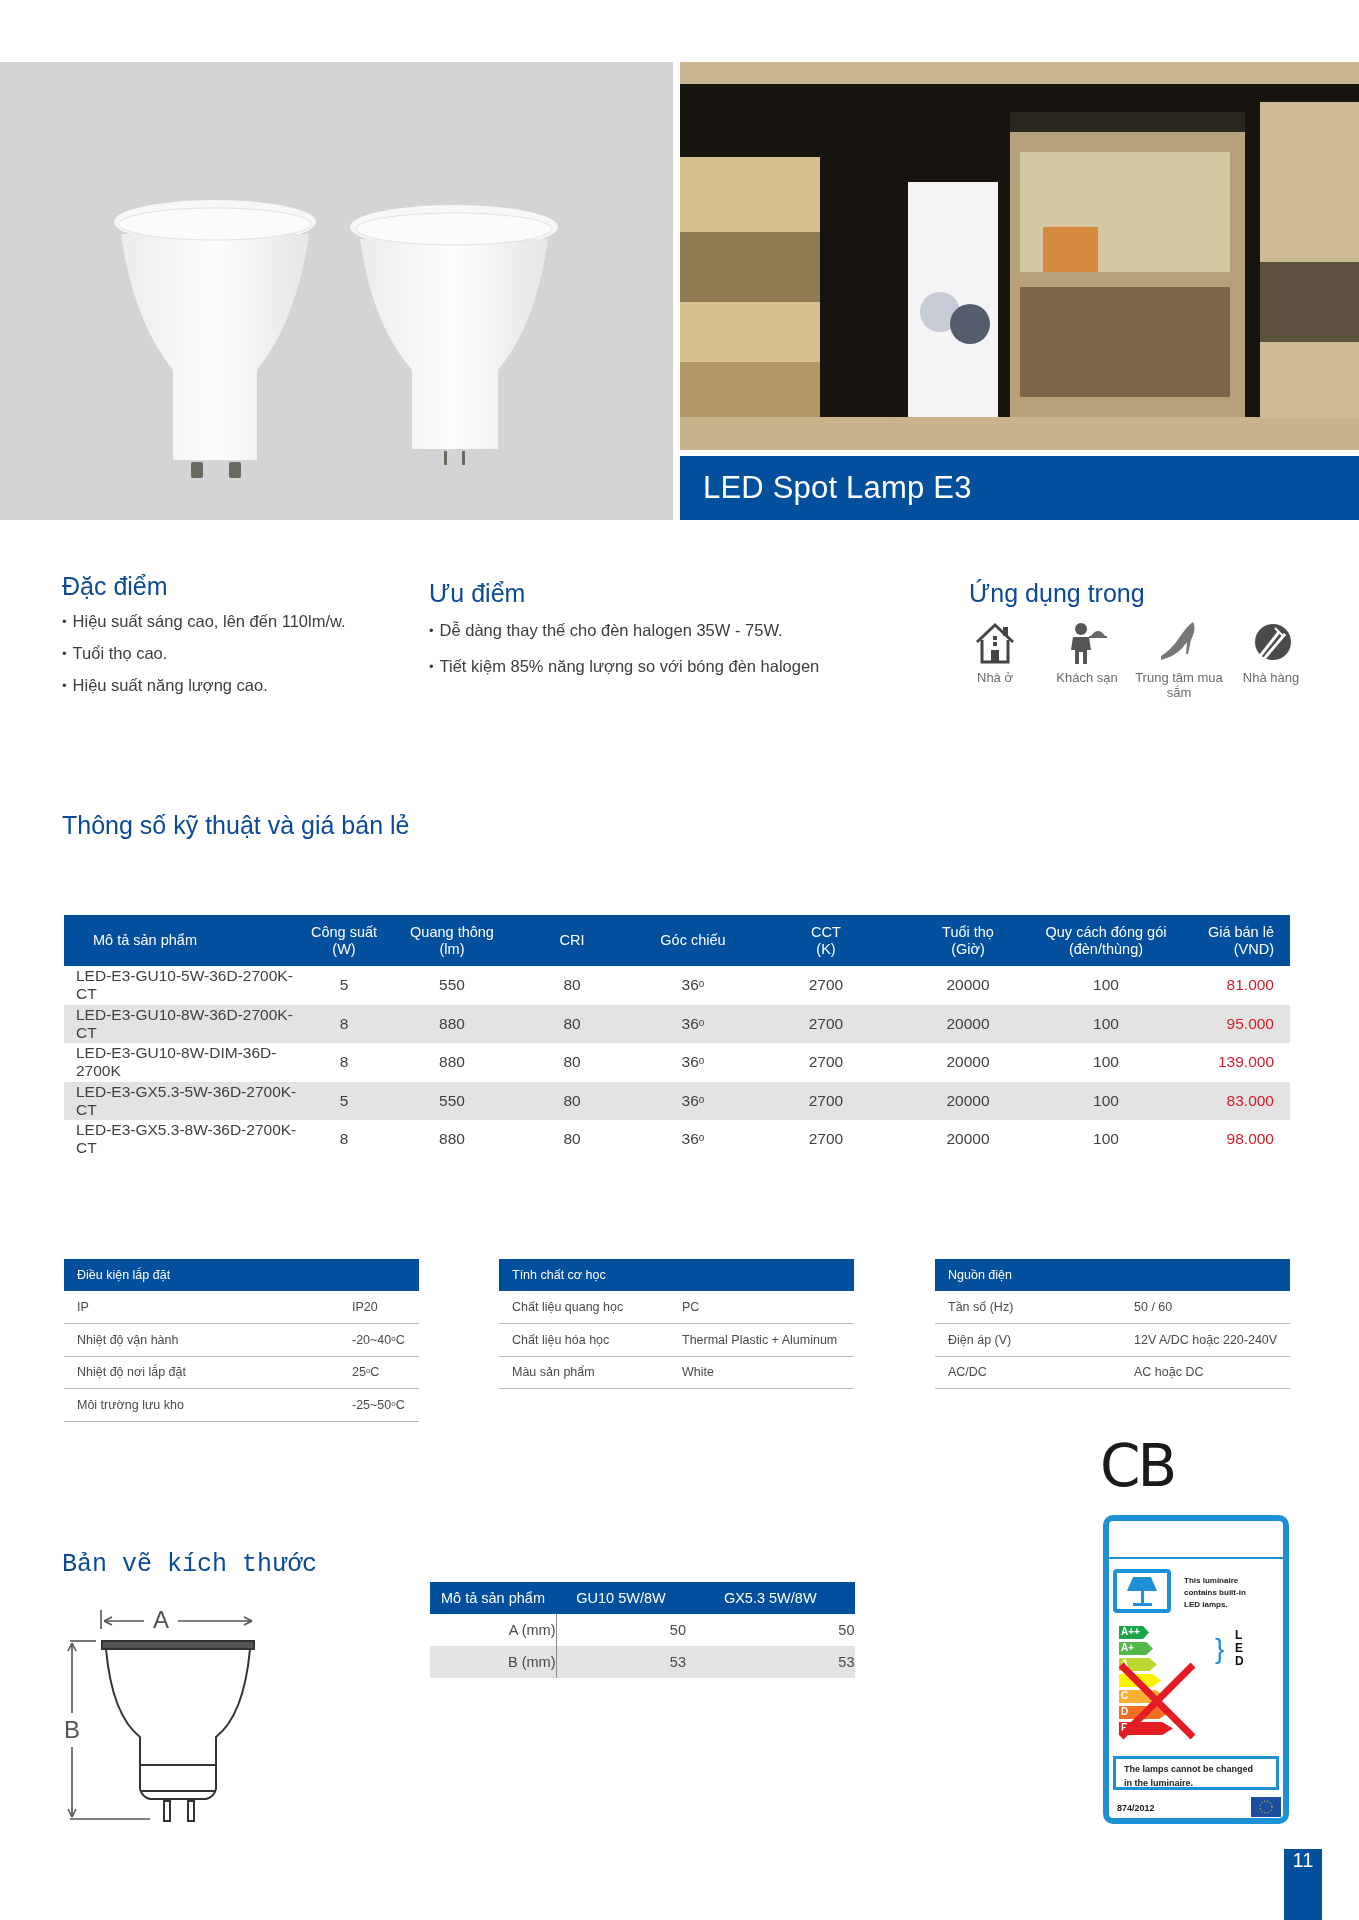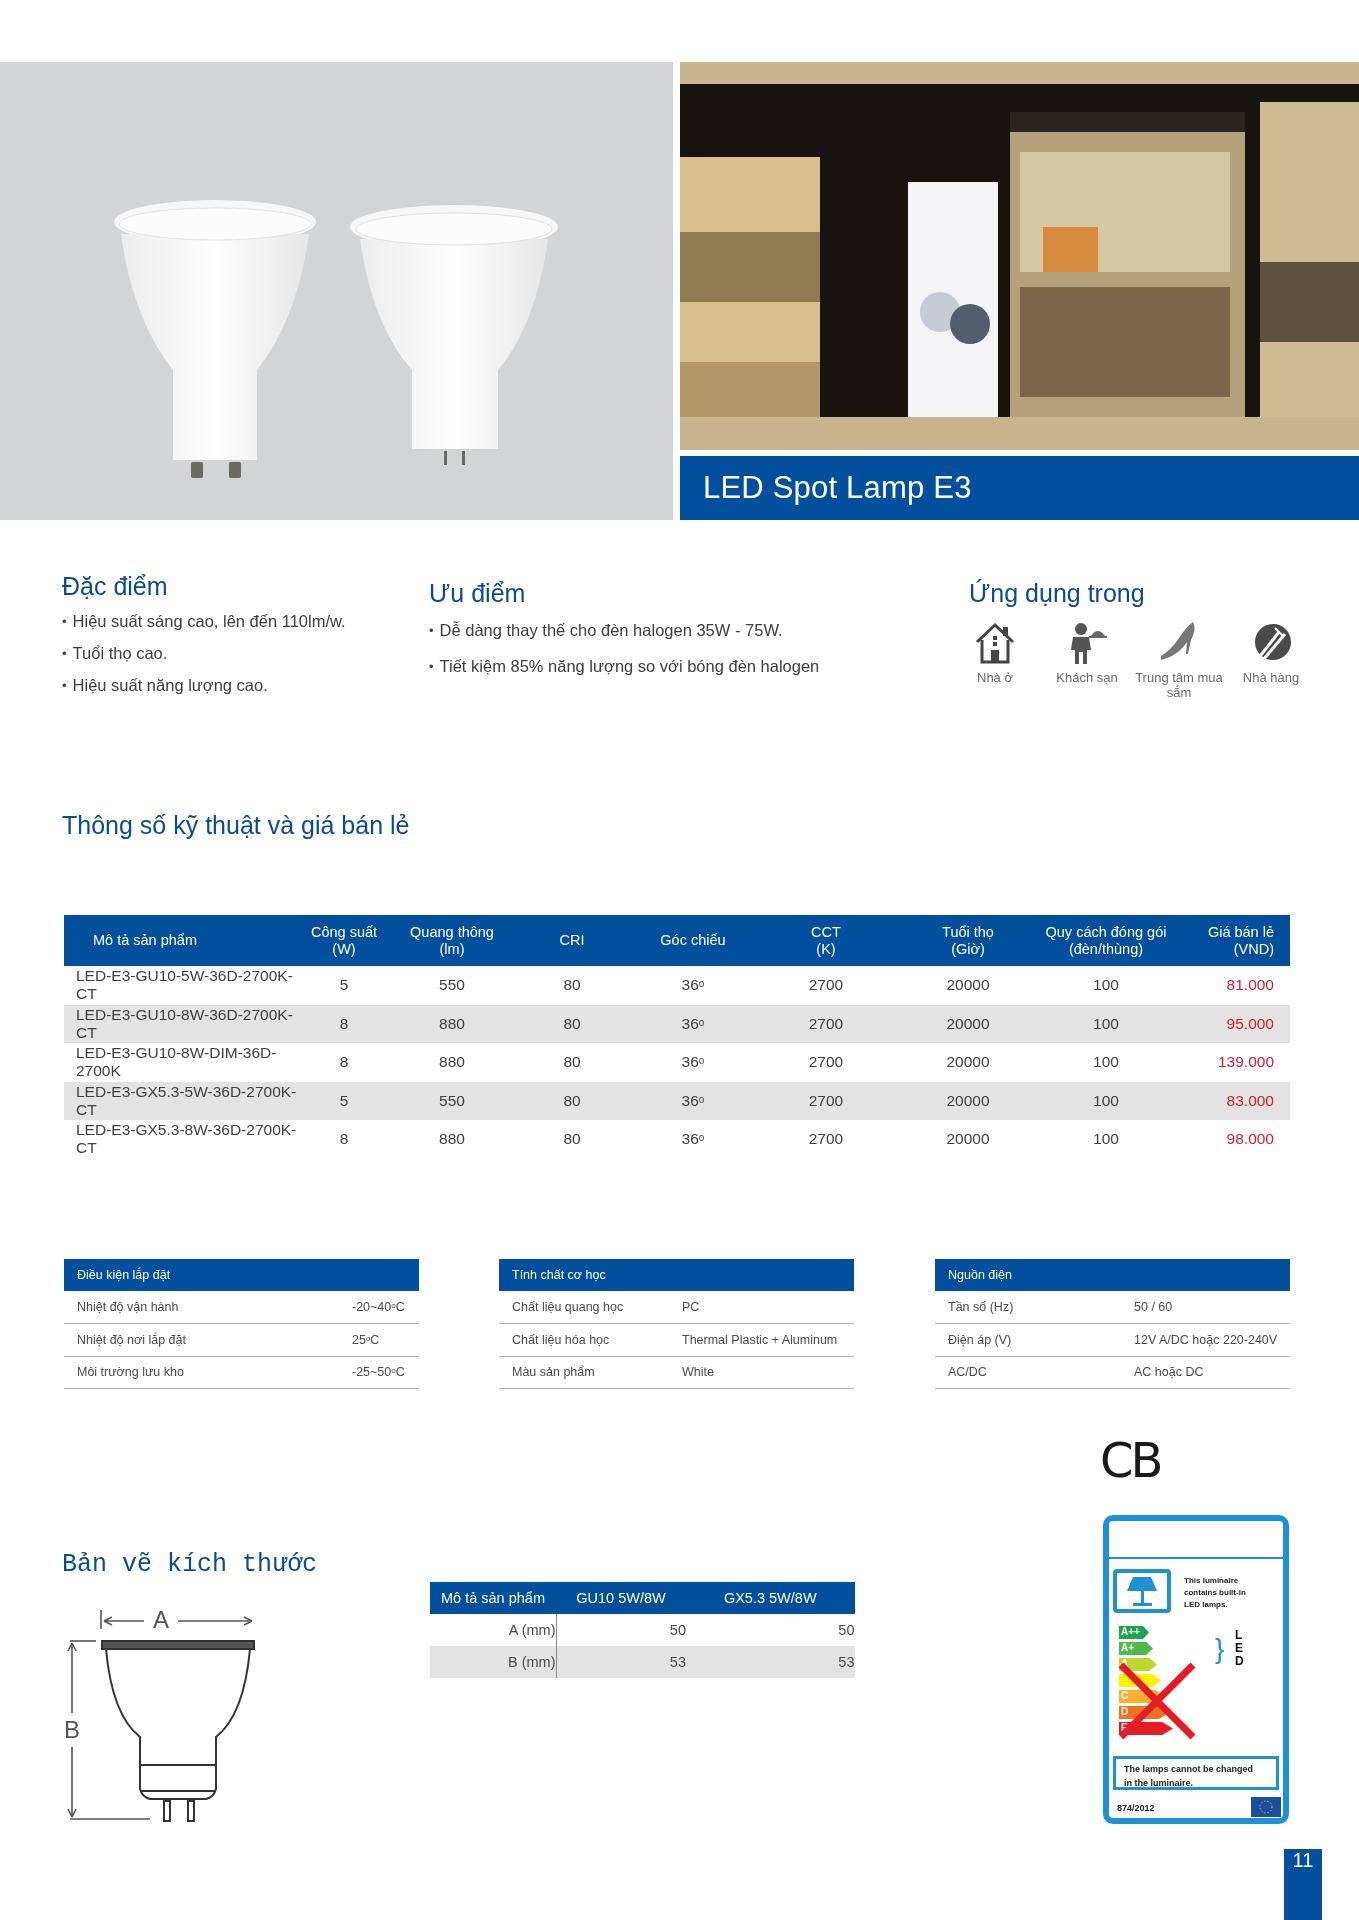--- a/index.html
+++ b/index.html
@@ -42,21 +42,21 @@
   .mini sup { font-size: 8px; vertical-align: 3px; }
 
   
   #dim-table { left: 430px; top: 1582px; width: 425px; border-collapse: collapse; font-size: 14.5px; }
   #dim-table th { background: #024f9d; color: #fff; font-weight: normal; height: 32px; text-align: center; }
   #dim-table td { height: 32px; text-align: right; color: #4a4a4a; }
   #dim-table td.first { border-right: 1.5px solid #8c8c8c; width: 126px; }
   #dim-table tr.alt td { background: #e3e3e4; }
 
   
-  #cb-mark { left: 1100px; top: 1432px; font-size: 48px; color: #1a1a1a; letter-spacing: -3px; font-family: "DejaVu Sans", sans-serif; }
+  #cb-mark { left: 1100px; top: 1432px; font-size: 58px; color: #1a1a1a; letter-spacing: -3px; font-family: "DejaVu Sans", sans-serif; }
   #energy-label { left: 1103px; top: 1515px; width: 186px; height: 309px; border: 6px solid #1e91d6; border-radius: 10px; background: #fff; }
   #page-num { left: 1284px; top: 1849px; width: 38px; height: 71px; background: #024f9d; color: #fff; font-size: 20px; text-align: center; padding-top: 0; }
 </style>
 </head>
 <body>
 
 <div id="hero-product" class="abs">
   <svg width="673" height="458" viewBox="0 0 673 458">
     <defs>
       <linearGradient id="lampg" x1="0" x2="1">
@@ -256,20 +256,24 @@
 <table class="abs mini" style="left:64px; top:1259px;">
   <colgroup>
       <col style="width:275px">
       <col>
     </colgroup>
   <tbody>
       <tr>
         <th colspan="2">Điều kiện lắp đặt</th>
       </tr>
   <tr>
+    <td>IP</td>
+    <td><span>IP20</span></td>
+  </tr>
+  <tr>
     <td>Nhiệt độ vận hành</td>
     <td><span>-20~40</span><sup>o</sup><span>C</span></td>
   </tr>
   <tr>
     <td>Nhiệt độ nơi lắp đặt</td>
     <td><span>25</span><sup>o</sup><span>C</span></td>
   </tr>
   <tr>
     <td>Môi trường lưu kho</td>
     <td><span>-25~50</span><sup>o</sup><span>C</span></td>

